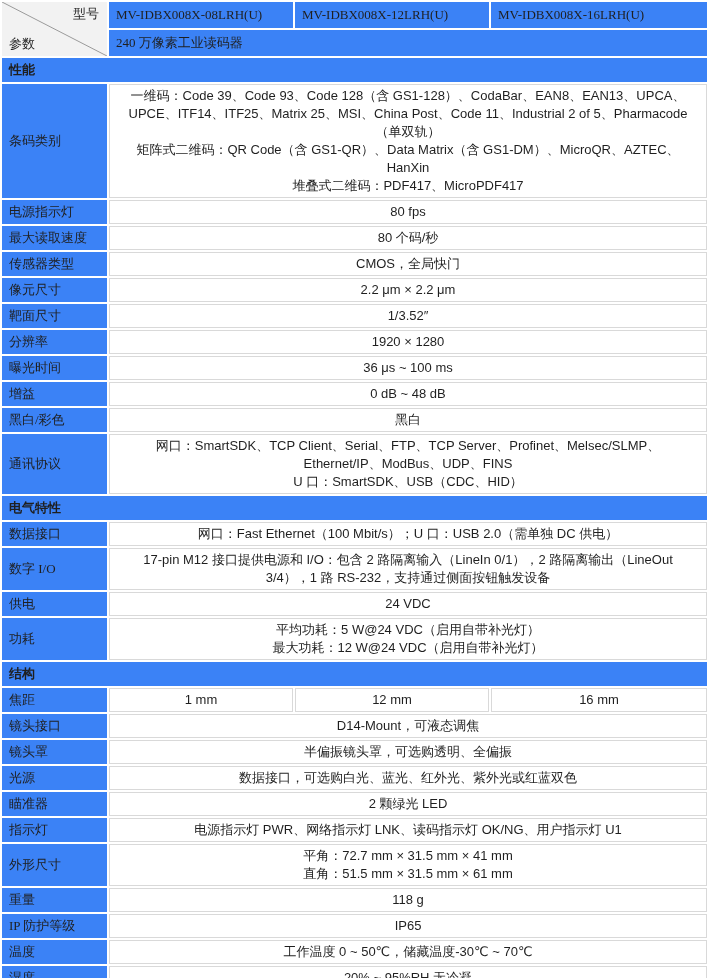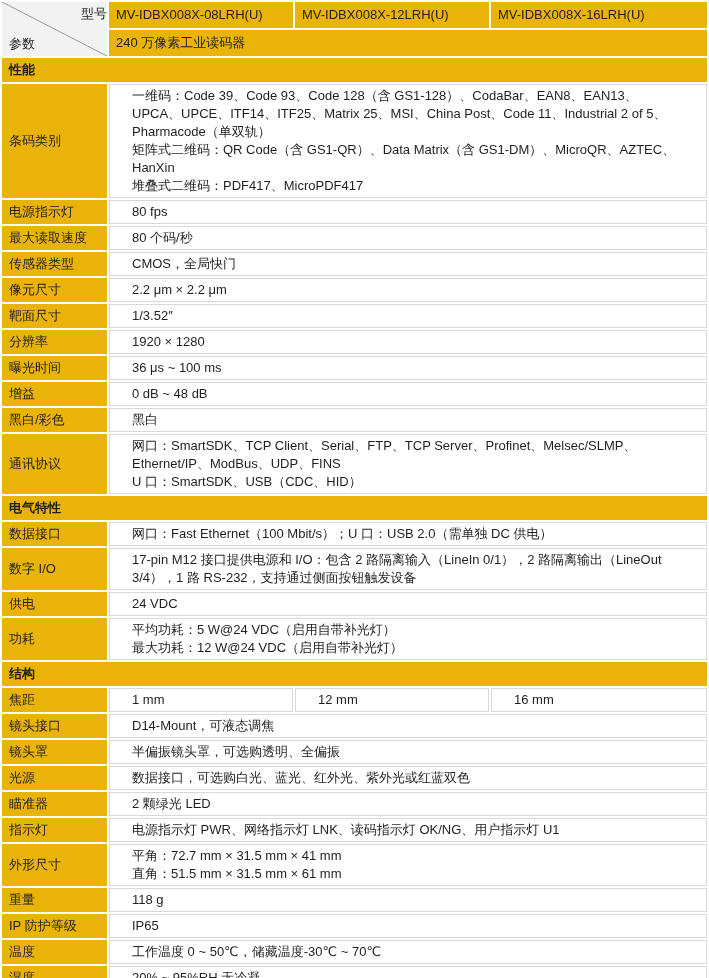--- a/index.html
+++ b/index.html
@@ -25,51 +25,53 @@
   col.c-m2 { width: 194px; }
 
   th, td {
     text-align: left;
     font-weight: normal;
     vertical-align: middle;
     line-height: 18px;
     word-break: break-word;
   }
   th.gray {
-    background: #eab308;
+    background: #3b82f6;
     padding: 3px 7px;
+    font-family: Liberation Serif, serif;
   }
   th.section-title {
     font-weight: bold;
     padding: 3px 7px;
     margin-top: 40px;
   }
   td.value {
     background: #ffffff;
     border: 1px solid #d9d9d9;
-    padding: 2px 22px;
+    padding: 2px 12px;
+    text-align: center;
   }
   th.model-cell { padding: 4px 7px; }
   th.product-cell { padding: 4px 7px; }
 
   th.corner-cell {
     position: relative;
     background: #f2f2f2;
     padding: 0;
     overflow: hidden;
   }
   .corner-cell svg.diag {
     position: absolute;
     top: 0; left: 0;
     width: 100%; height: 100%;
     display: block;
   }
   .corner-top {
     position: absolute;
-    top: 3px; right: 0; margin-left: 44px;
+    top: 3px; right: 8px; margin-left: 44px;
   }
   .corner-bottom {
     position: absolute;
     bottom: 3px; left: 7px; margin-top: 13px;
   }
   .vline { display: block; }
 </style>
 </head>
 <body>
 

